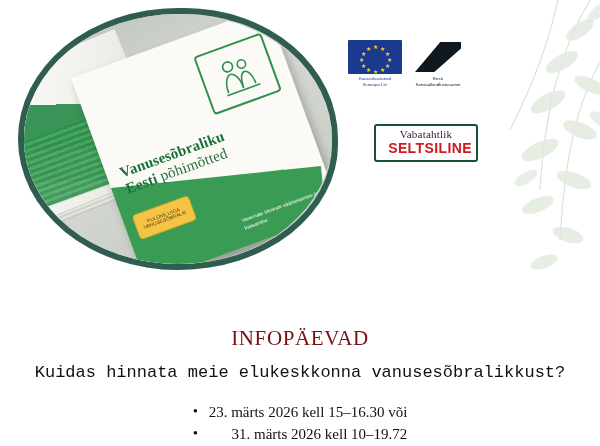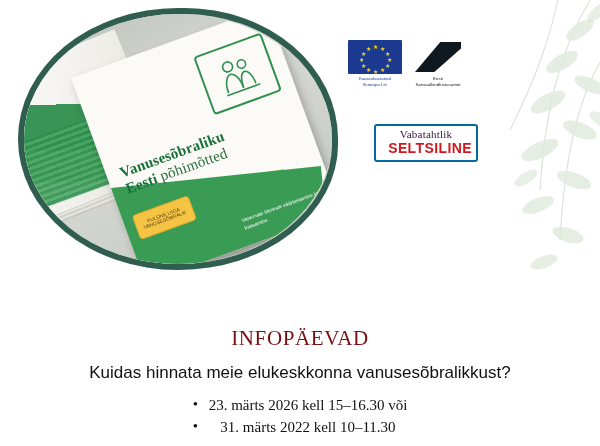--- a/index.html
+++ b/index.html
@@ -234,21 +234,21 @@
     line-height: 1.35;
     margin-top: 2px;
   }
 
   .logo-volunteer {
     position: absolute;
     left: 374px;
     top: 124px;
     width: 104px;
     height: 38px;
-    border: 2px solid #0369a1;
+    border: 2px solid #14532d;
     border-radius: 3px;
     background: #ffffff;
     padding: 3px 4px 0 4px;
     text-align: center;
   }
   .volunteer-top {
     font-family: "Liberation Serif", serif;
     font-size: 11px;
     color: #3b1340;
     letter-spacing: .2px;
@@ -274,31 +274,31 @@
   }
   .heading {
     font-family: "Liberation Serif", serif;
     font-weight: normal;
     font-size: 21px;
     letter-spacing: .6px;
     color: #7a0f12;
     margin: 0 0 12px 0;
   }
   .subheading {
-    font-family: Liberation Sans, sans-serif;
+    font-family: Liberation Mono, monospace;
     font-size: 17px;
     color: #111111;
     margin: 0 0 8px 0;
   }
   .bullets {
     list-style: none;
-    margin: 4px;
+    margin: 12px;
     padding: 0;
     display: inline-block;
-    text-align: center;
+    text-align: right;
   }
   .bullets li {
     font-family: "Liberation Serif", serif;
     font-size: 15px;
     color: #111111;
     line-height: 1.45;
     padding-left: 16px;
     position: relative;
   }
   .bullets li::before {
@@ -408,15 +408,15 @@
 <div class="logo-volunteer">
   <div class="volunteer-top">Vabatahtlik</div>
   <div class="volunteer-bottom">SELTSILINE</div>
 </div>
 
 <div class="content">
   <h1 class="heading">INFOPÄEVAD</h1>
   <p class="subheading">Kuidas hinnata meie elukeskkonna vanusesõbralikkust?</p>
   <ul class="bullets">
     <li>23. märts 2026 kell 15–16.30 või</li>
-    <li>31. märts 2022 kell 10–11.30</li>
+    <li>31. märts 2026 kell 10–19.72</li>
   </ul>
 </div>
 
 </body></html>

